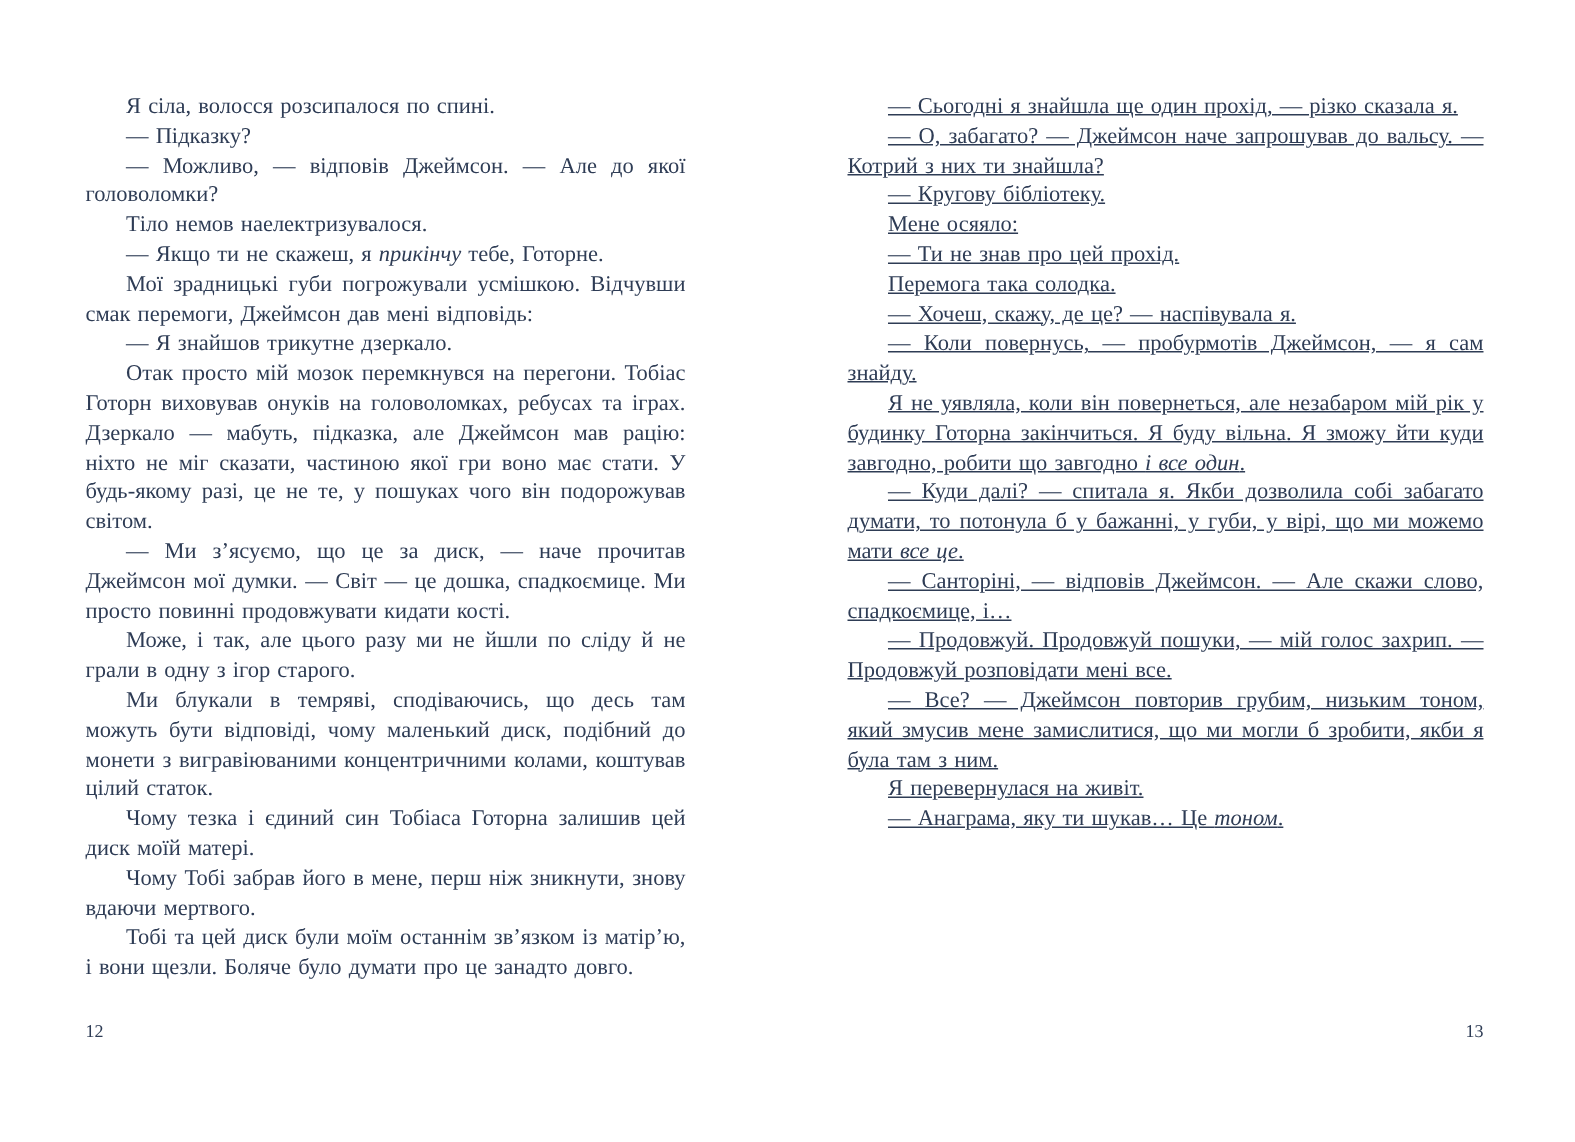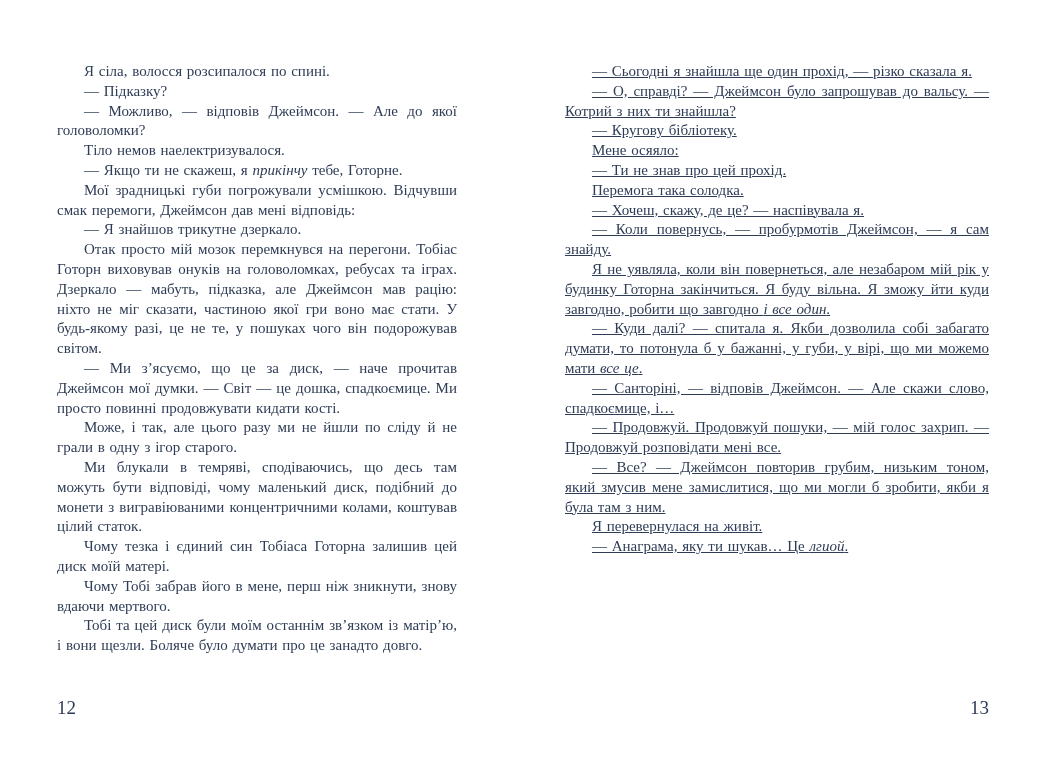--- a/index.html
+++ b/index.html
@@ -29,22 +29,22 @@
     margin: 0;
     text-indent: 27px;
     text-align: justify;
     font-size: 15px;
     line-height: 19.8px;
     word-spacing: 1px;
   }
   .para em { font-style: italic; }
   .folio {
     position: absolute;
-    top: 697px;
-    font-size: 19px;
+    top: 680px;
+    font-size: 12px;
     color: #2e3c55;
   }
   .folio-left  { left: 57px;  width: 400px; text-align: left; }
   .folio-right { left: 565px; width: 424px; text-align: right; }
 </style>
 </head>
 <body style="background: rgb(255, 255, 255);">
 
 <div class="spread">
 
@@ -64,31 +64,31 @@
         <p class="para"><span>Чому тезка і єдиний син Тобіаса Готорна залишив цей диск моїй матері.</span></p>
         <p class="para"><span>Чому Тобі забрав його в мене, перш ніж зникнути, знову вдаючи мертвого.</span></p>
         <p class="para"><span>Тобі та цей диск були моїм останнім зв’язком із матір’ю, і вони щезли. Боляче було думати про це занадто довго.</span></p>
       </div>
     <div class="folio folio-left" style="color: rgb(46, 60, 85);">12</div>
   </div>
 
   <div>
     <div class="page-text right" style="color: rgb(46, 60, 85); text-decoration: underline;">
         <p class="para"><span>— Сьогодні я знайшла ще один прохід, — різко сказала я.</span></p>
-        <p class="para"><span>— О, справді? — Джеймсон було запрошував до вальсу. — Котрий з них ти знайшла?</span></p>
+        <p class="para"><span>— О, забагато? — Джеймсон наче запрошував до вальсу. — Котрий з них ти знайшла?</span></p>
         <p class="para"><span>— Кругову бібліотеку.</span></p>
         <p class="para"><span>Мене осяяло:</span></p>
         <p class="para"><span>— Ти не знав про цей прохід.</span></p>
         <p class="para"><span>Перемога така солодка.</span></p>
         <p class="para"><span>— Хочеш, скажу, де це? — наспівувала я.</span></p>
         <p class="para"><span>— Коли повернусь, — пробурмотів Джеймсон, — я сам знайду.</span></p>
         <p class="para"><span>Я не уявляла, коли він повернеться, але незабаром мій рік у будинку Готорна закінчиться. Я буду вільна. Я зможу йти куди завгодно, робити що завгодно </span><em>і все один</em><span>.</span></p>
         <p class="para"><span>— Куди далі? — спитала я. Якби дозволила собі забагато думати, то потонула б у бажанні, у губи, у вірі, що ми можемо мати </span><em>все це</em><span>.</span></p>
         <p class="para"><span>— Санторіні, — відповів Джеймсон. — Але скажи слово, спадкоємице, і…</span></p>
         <p class="para"><span>— Продовжуй. Продовжуй пошуки, — мій голос захрип. — Продовжуй розповідати мені все.</span></p>
         <p class="para"><span>— Все? — Джеймсон повторив грубим, низьким тоном, який змусив мене замислитися, що ми могли б зробити, якби я була там з ним.</span></p>
         <p class="para"><span>Я перевернулася на живіт.</span></p>
-        <p class="para"><span>— Анаграма, яку ти шукав… Це </span><em>лгиой</em><span>.</span></p>
+        <p class="para"><span>— Анаграма, яку ти шукав… Це </span><em>тоном</em><span>.</span></p>
       </div>
     <div class="folio folio-right" style="color: rgb(46, 60, 85);">13</div>
   </div>
 
 </div>
 
 </body></html>

